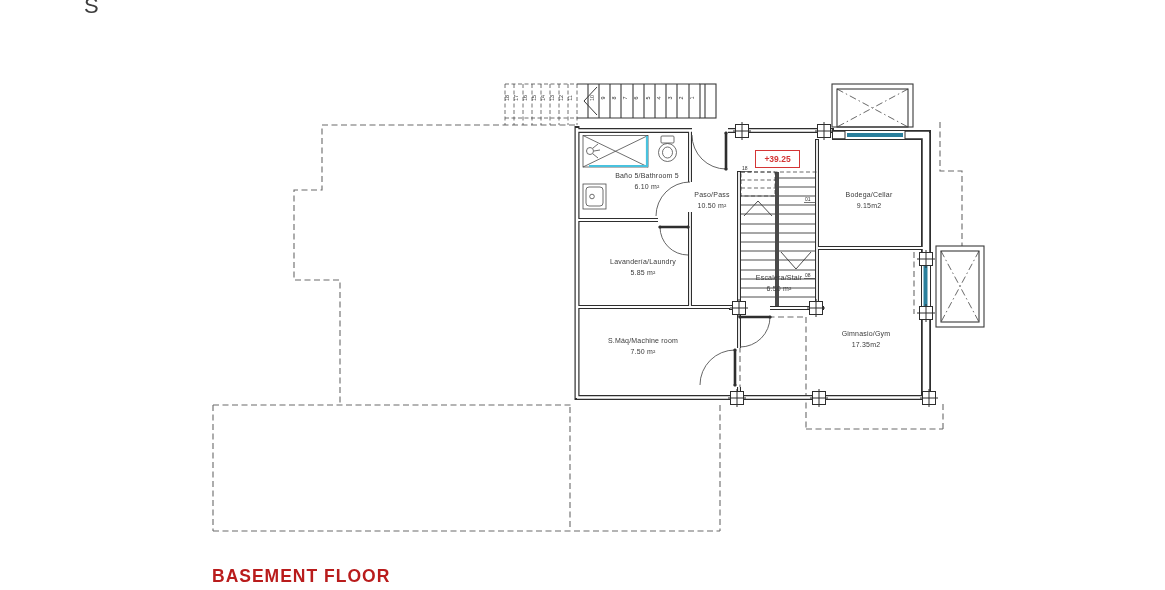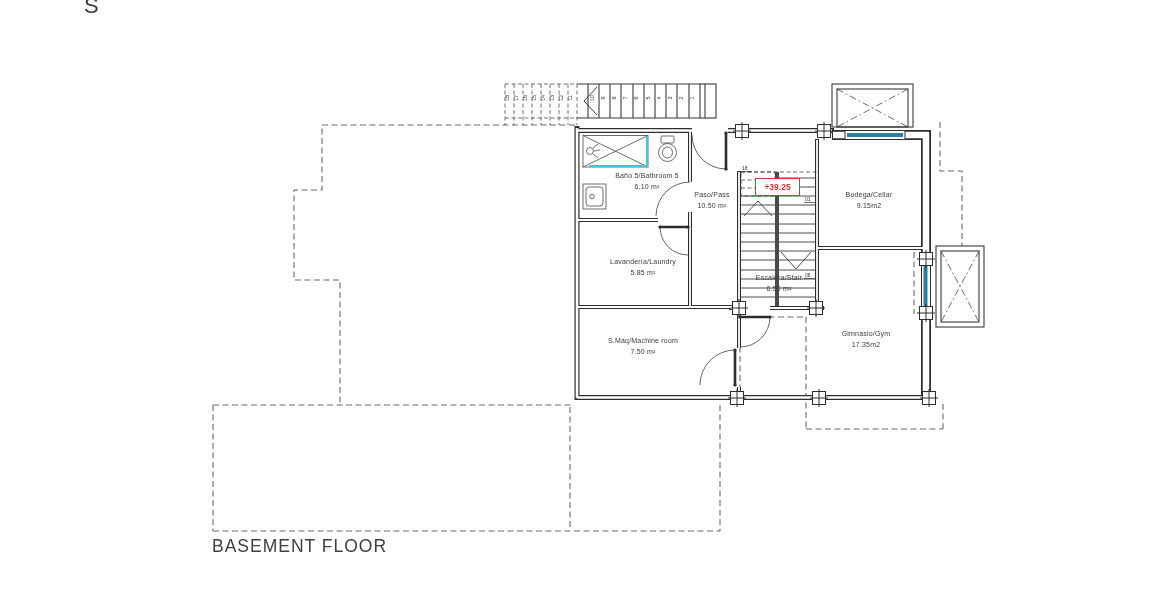--- a/index.html
+++ b/index.html
@@ -3,25 +3,25 @@
 <meta charset="utf-8">
 <style>
   html,body{margin:0;padding:0;background:#ffffff;}
   #stage{position:relative;width:1165px;height:590px;background:#ffffff;overflow:hidden;
          font-family:"Liberation Sans", sans-serif;}
   #plan-svg{position:absolute;left:0;top:0;}
   .room-label{position:absolute;transform:translateX(-50%);text-align:center;
               font-size:7px;line-height:1.5;color:#3a3a3a;white-space:nowrap;letter-spacing:.2px;}
   .room-label .area{display:block;}
   #compass-letter{position:absolute;left:84px;top:-7px;font-size:22px;color:#3d3d3d;}
-  #floor-title{position:absolute;left:212px;top:536px;font-size:17.5px;letter-spacing:1px;
-               color:#404040;font-weight:400;}
+  #floor-title{position:absolute;left:212px;top:566px;font-size:17.5px;letter-spacing:1px;
+               color:#b91c1c;font-weight:700;}
   #level-badge{position:absolute;left:755px;top:150px;width:43px;height:16px;
                border:1.3px solid #d43535;color:#d43535;font-size:8.5px;font-weight:bold;
-               display:flex;align-items:center;justify-content:center;background:#fff;margin-top:28px;}
+               display:flex;align-items:center;justify-content:center;background:#fff;}
 </style>
 </head>
 <body>
 
 <div id="stage">
 
 <svg id="plan-svg" width="1165" height="590" viewBox="0 0 1165 590">
 
   <g stroke="#6a6a6a" stroke-width="1.1" fill="none" stroke-dasharray="6 3.5">
     <path d="M575,125 H322 V190 H294 V280 H340 V404"></path>

